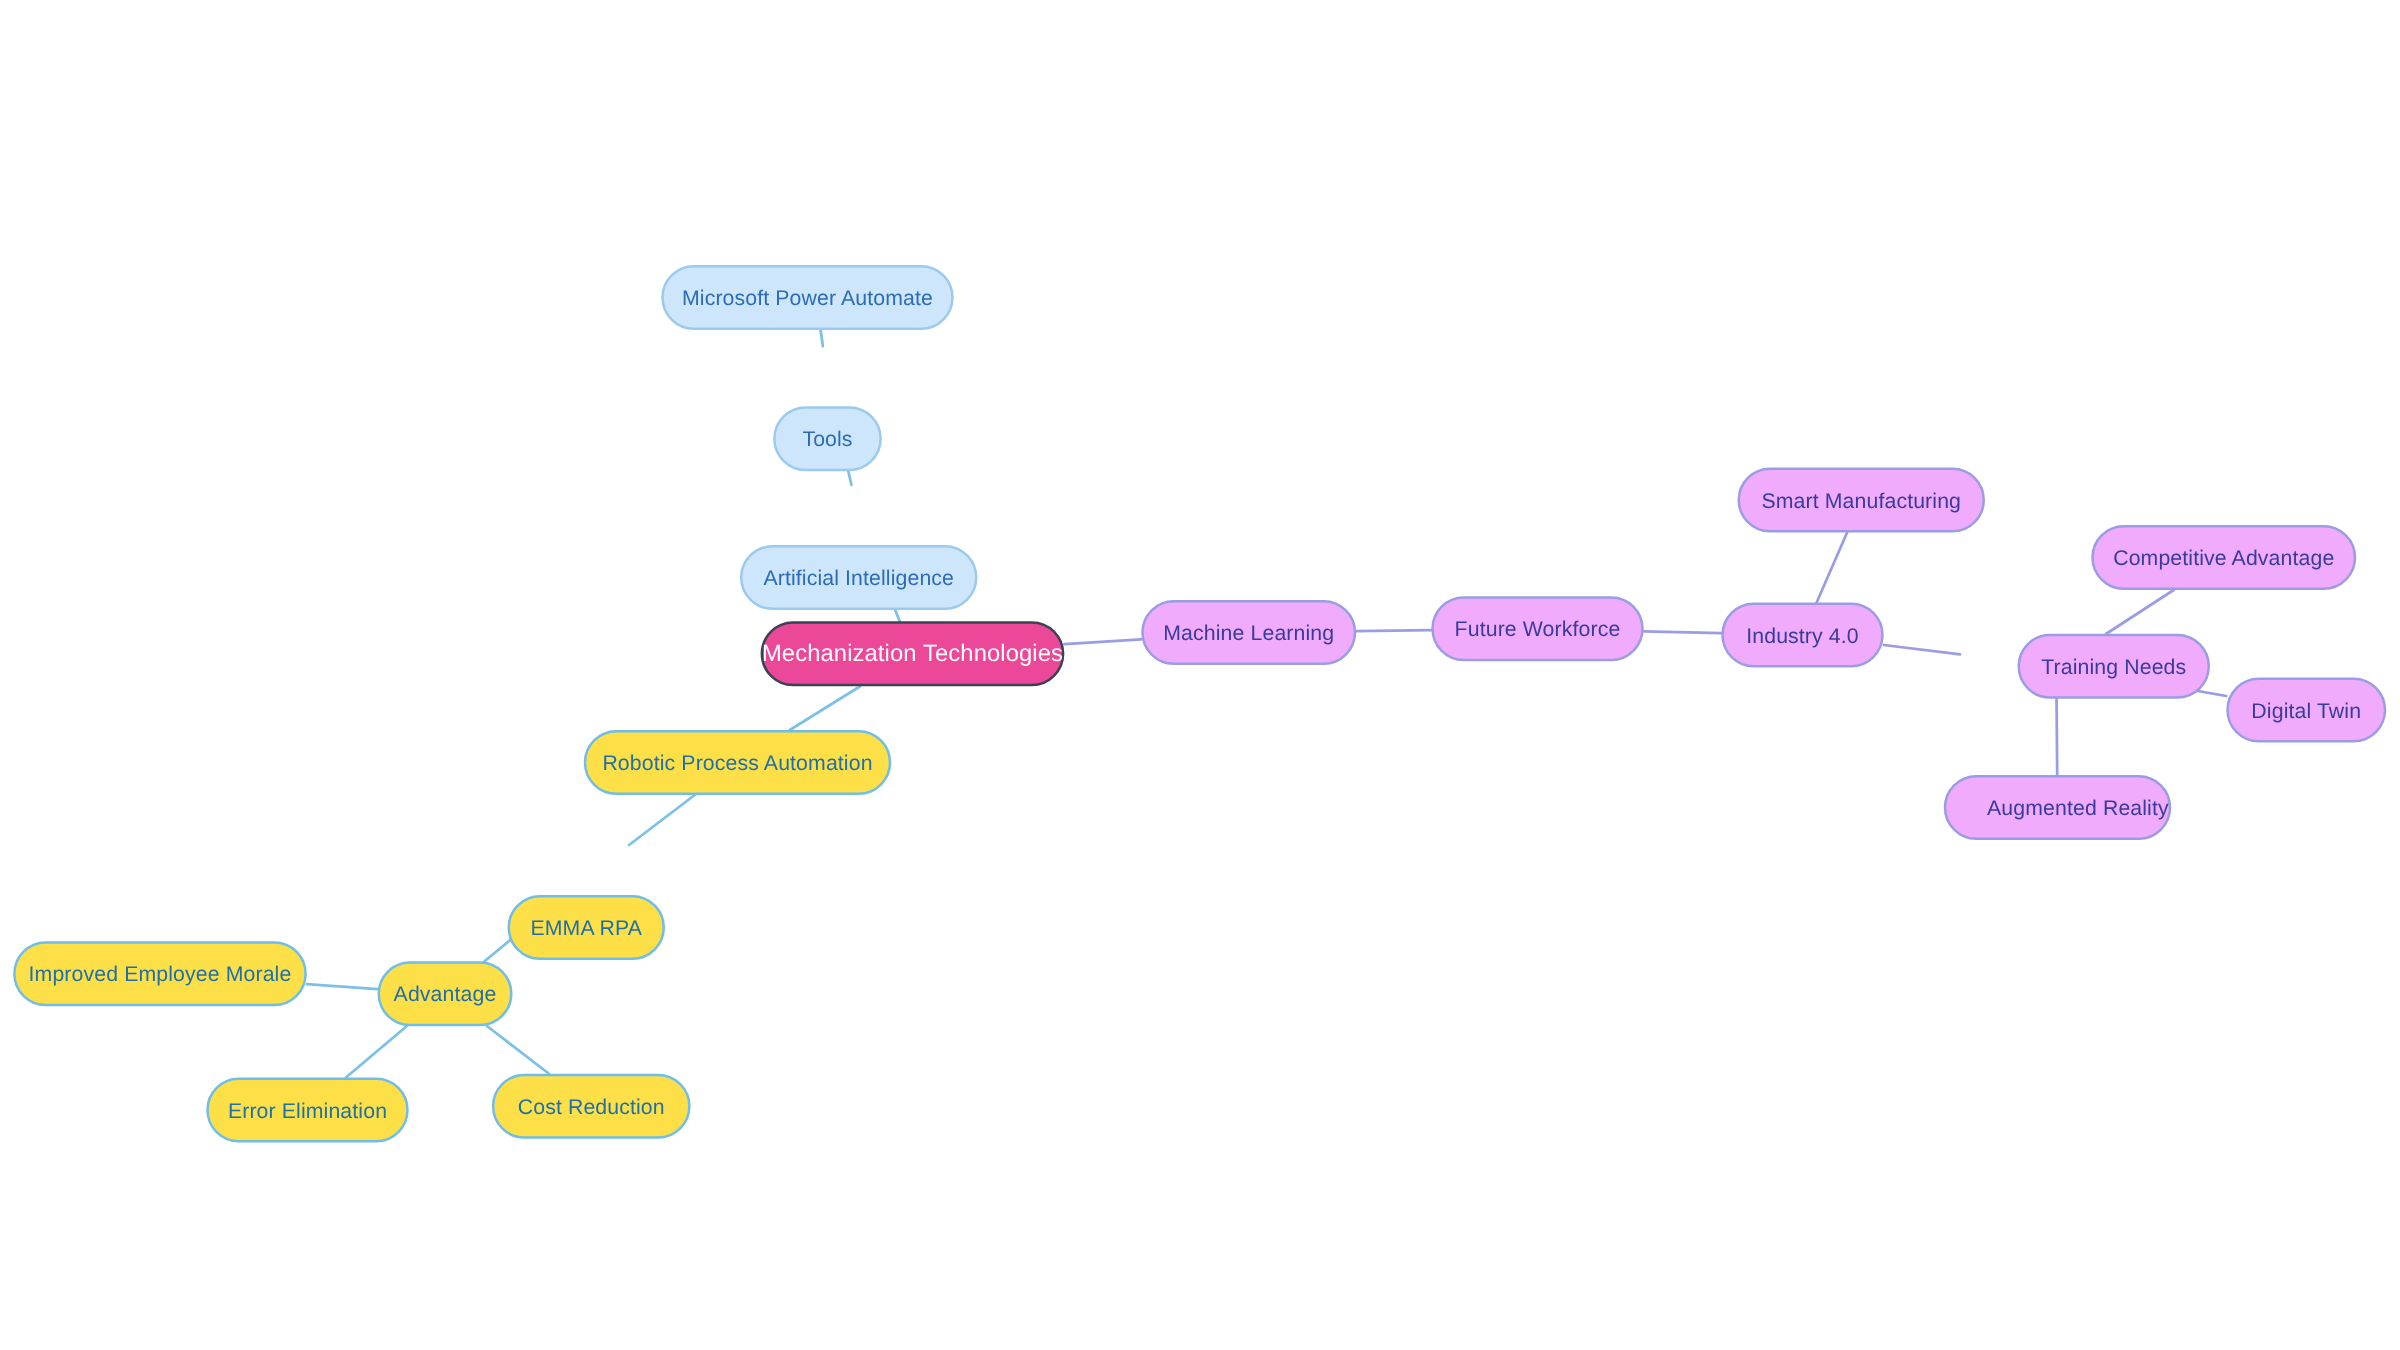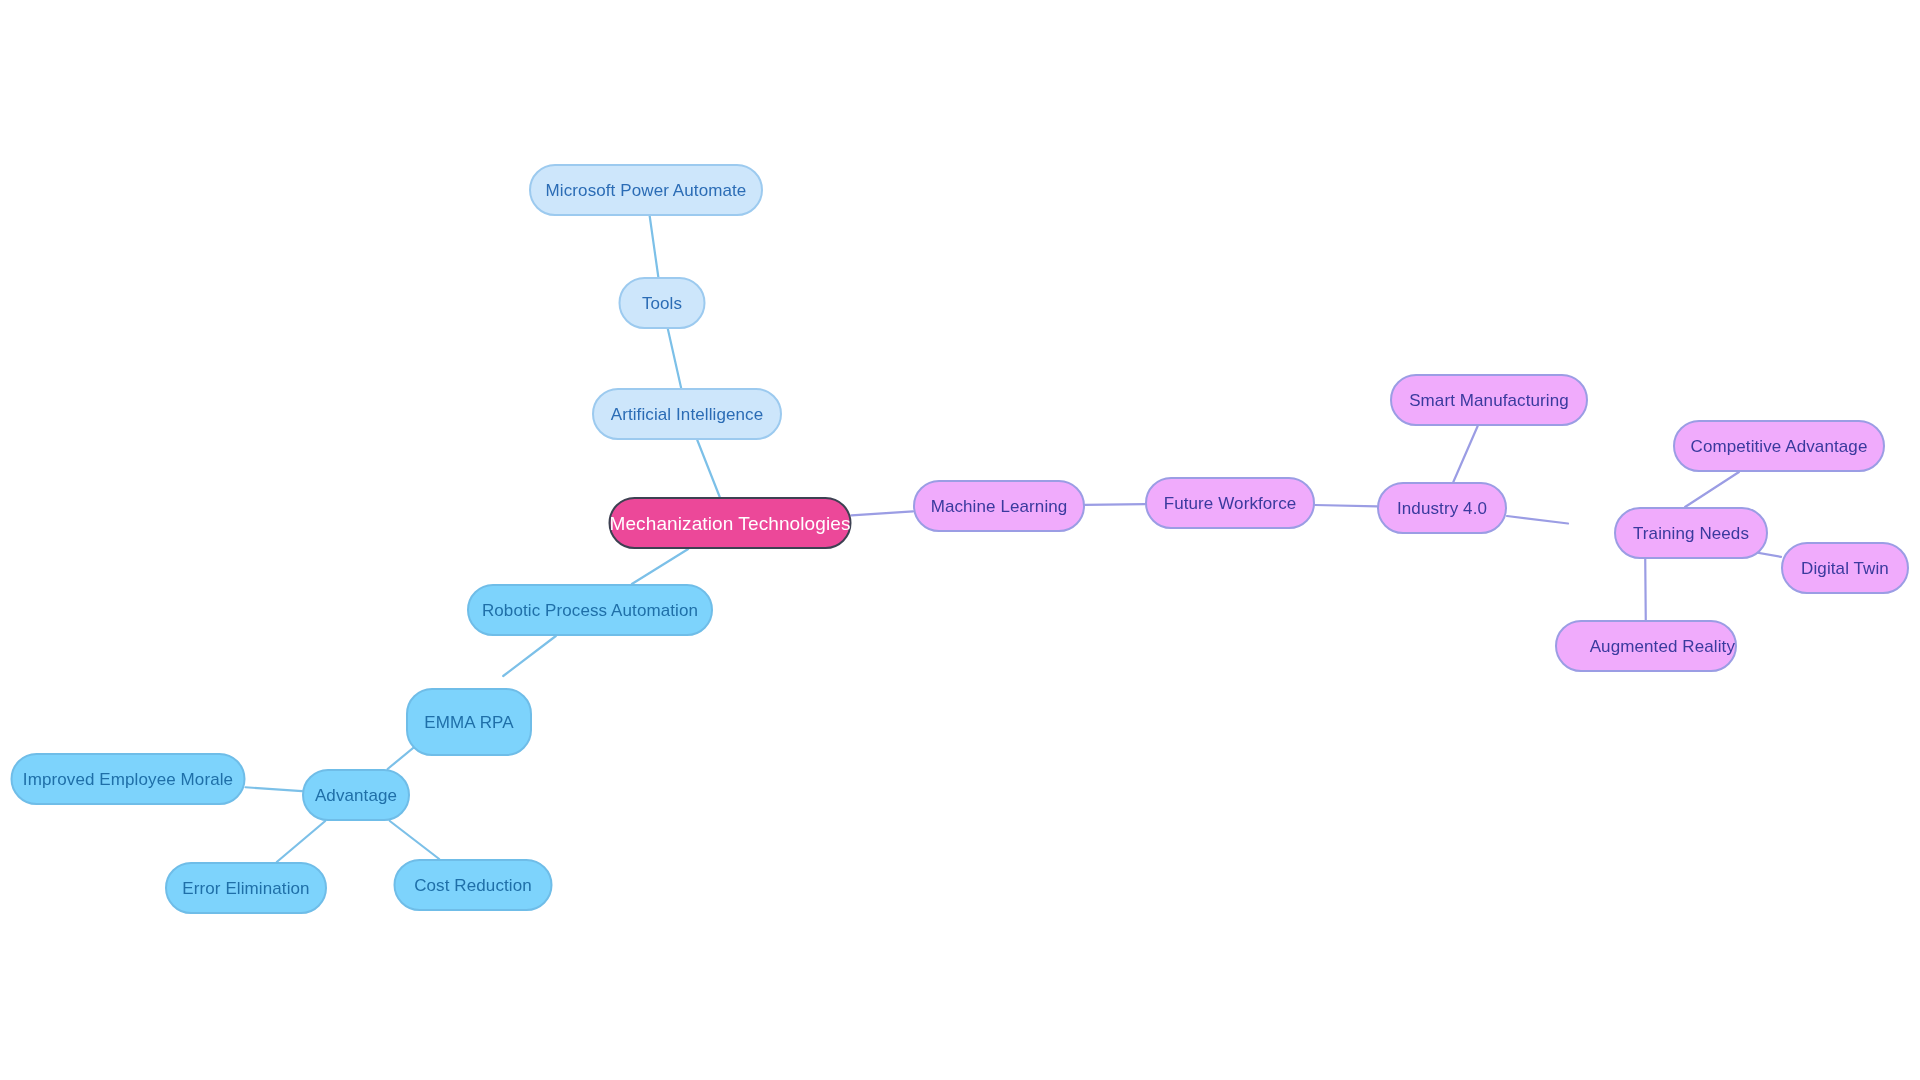--- a/index.html
+++ b/index.html
@@ -50,23 +50,24 @@
     border-color: #3d4152;
     color: #ffffff;
     font-size: 19px;
     border-radius: 17px;
   }
   .node-blue-pale {
     background: #cde6fb;
     border-color: #9ccaef;
     color: #2b6cb5;
     font-size: 17px;
+    margin-top: 48px;
   }
   .node-blue {
-    background: #7dd3fc;
+    background: #fde047;
     border-color: #6fbde8;
     color: #1f6fa8;
     font-size: 17px;
   }
   .node-purple {
     background: #f0abfc;
     border-color: #9b9de4;
     color: #3a3a9e;
     font-size: 17px;
   }
@@ -103,21 +104,21 @@
       </div>
       <div class="node node-blue-pale" style="left: 662px; top: 303px; width: 87px; height: 52px; border-radius: 26px;">
         <span class="node-label">Tools</span>
       </div>
       <div class="node node-blue-pale" style="left: 687px; top: 414px; width: 190px; height: 52px; border-radius: 26px;">
         <span class="node-label">Artificial Intelligence</span>
       </div>
       <div class="node node-blue" style="left: 590px; top: 610px; width: 246px; height: 52px; border-radius: 26px;">
         <span class="node-label">Robotic Process Automation</span>
       </div>
-      <div class="node node-blue" style="left: 469px; top: 722px; width: 126px; height: 68px; border-radius: 26px;">
+      <div class="node node-blue" style="left: 469px; top: 742px; width: 126px; height: 52px; border-radius: 26px;">
         <span class="node-label">EMMA RPA</span>
       </div>
       <div class="node node-blue" style="left: 356px; top: 795px; width: 108px; height: 52px; border-radius: 26px;">
         <span class="node-label">Advantage</span>
       </div>
       <div class="node node-blue" style="left: 128px; top: 779px; width: 235px; height: 52px; border-radius: 26px;">
         <span class="node-label">Improved Employee Morale</span>
       </div>
       <div class="node node-blue" style="left: 246px; top: 888px; width: 162px; height: 52px; border-radius: 26px;">
         <span class="node-label">Error Elimination</span>

